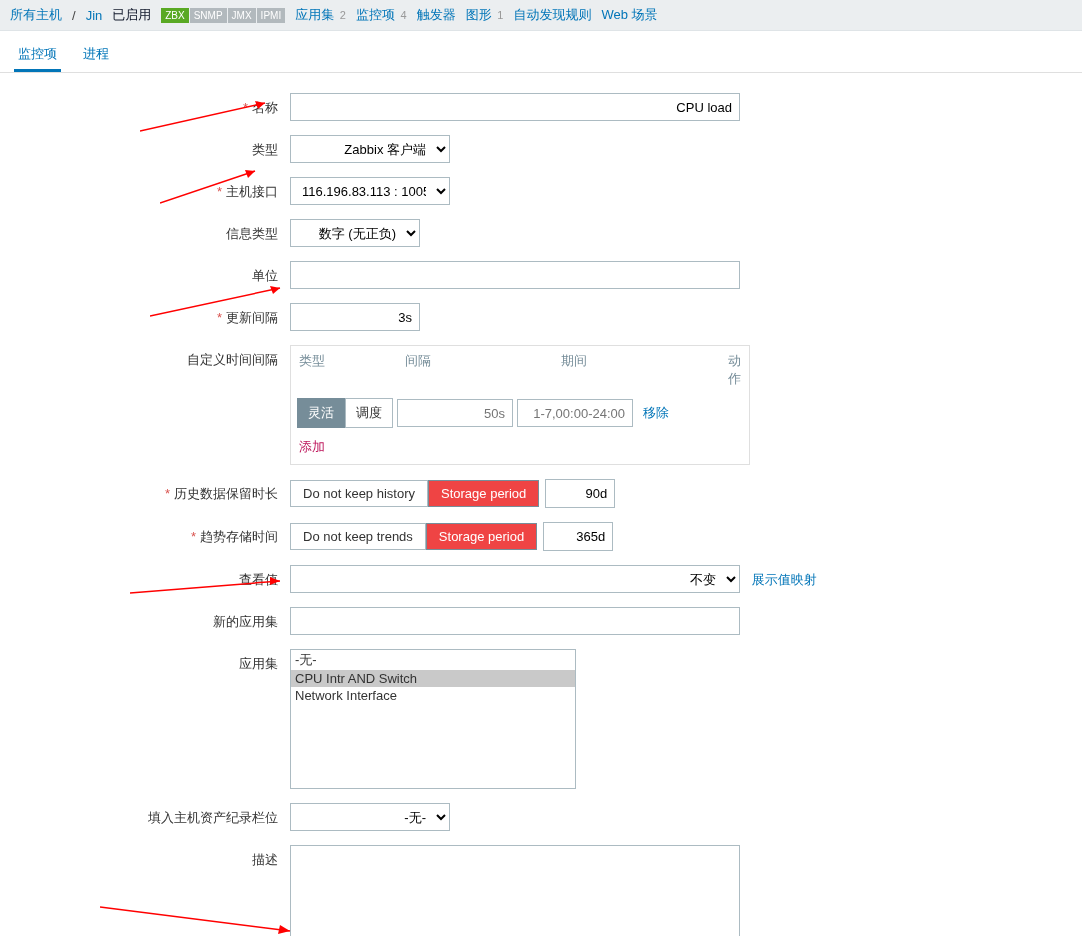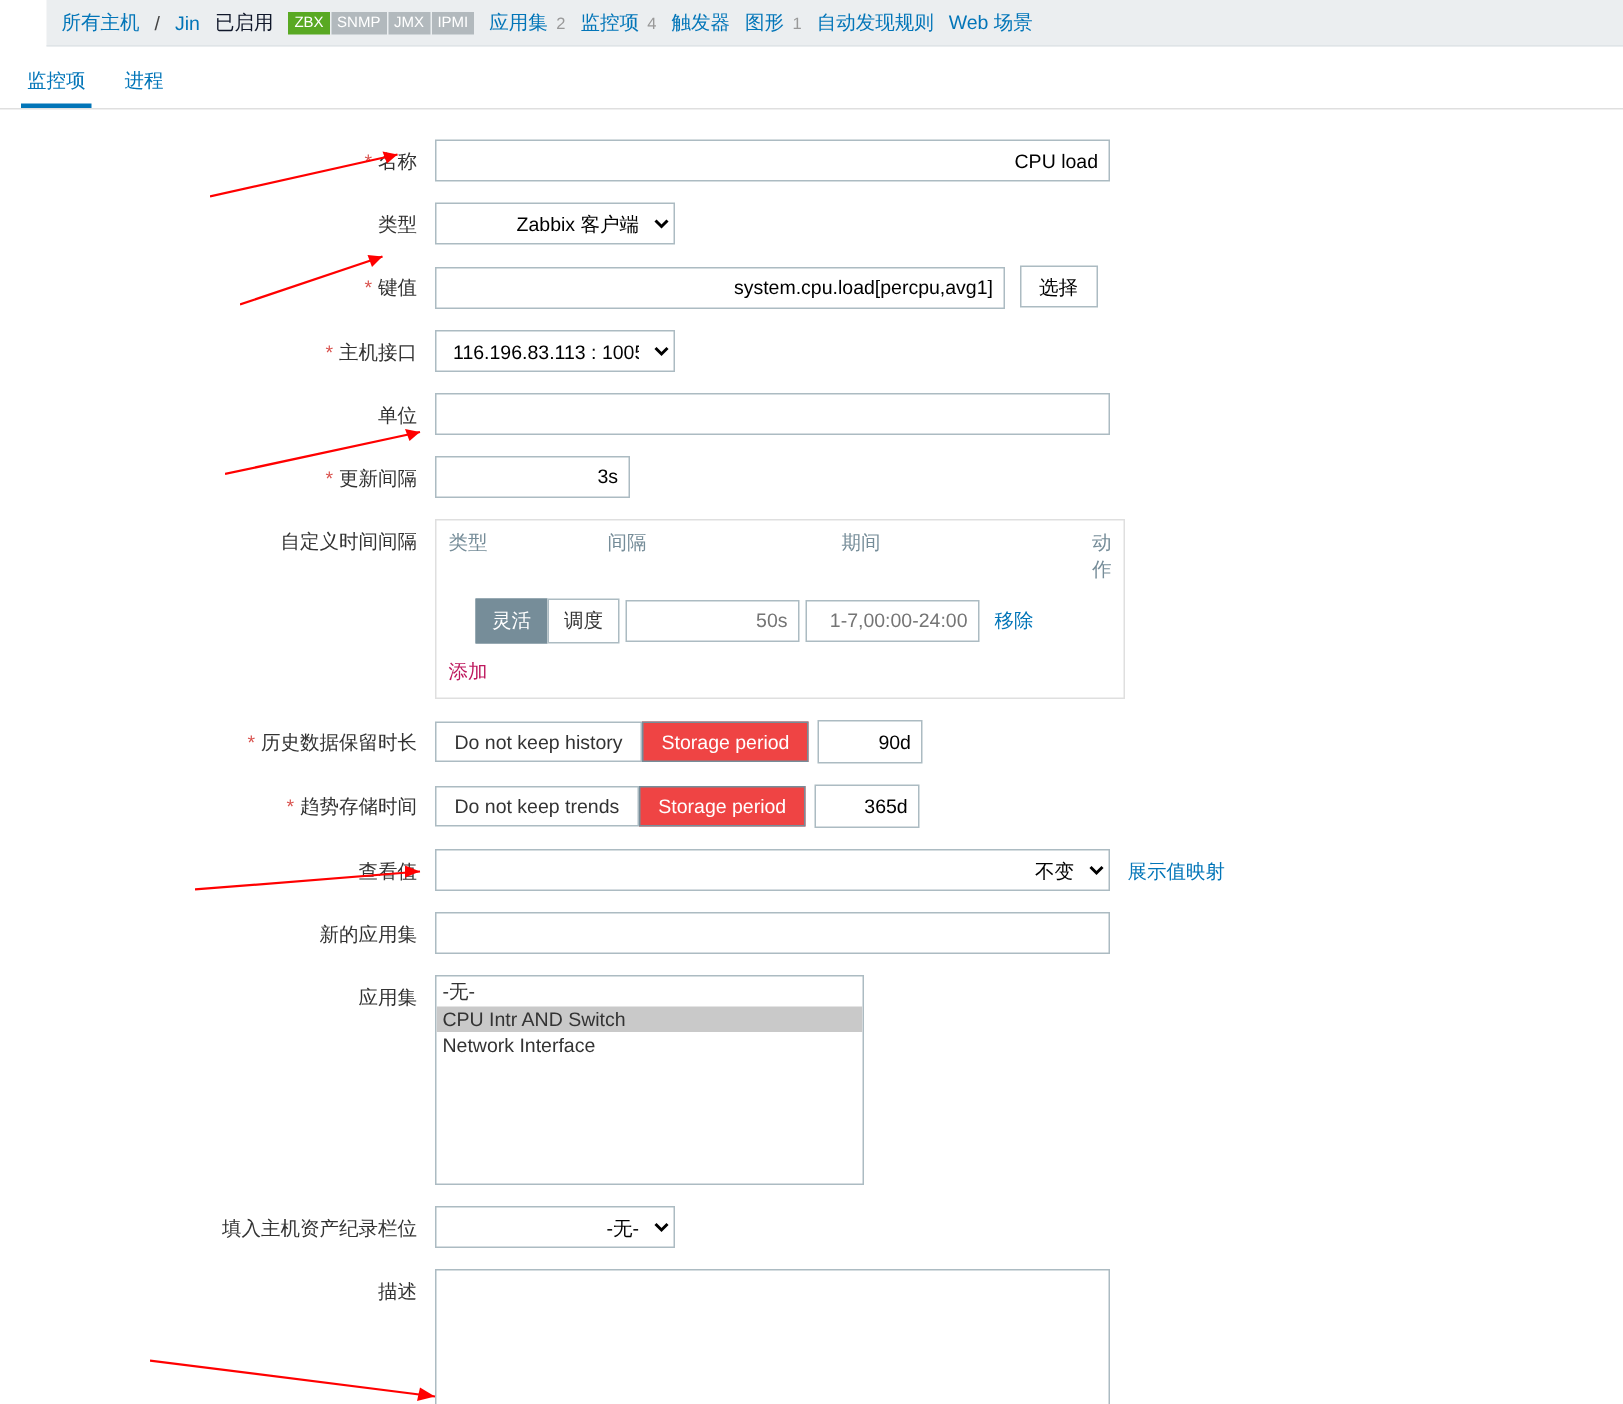--- a/index.html
+++ b/index.html
@@ -1,17 +1,17 @@
 <!DOCTYPE html>
 <html><head>
 <meta charset="utf-8">
 <style>
 * { box-sizing: border-box; margin: 0; padding: 0; }
 body { font-family: Arial, "Microsoft YaHei", sans-serif; font-size: 13px; color: #333; background: #fff; }
-.topbar { background: #ebeef0; border-bottom: 1px solid #dfe4e7; padding: 6px 10px; display: flex; align-items: center; gap: 10px; font-size: 13px; margin-left: 31px; }
+.topbar { background: #ebeef0; border-bottom: 1px solid #dfe4e7; padding: 6px 10px; display: flex; align-items: center; gap: 10px; font-size: 13px; }
 .topbar a { color: #0275b8; text-decoration: none; cursor: pointer; }
 .topbar .sep { color: #444; }
 .topbar .enabled { color: #0f172a; font-family: Liberation Mono, monospace; }
 .badges { display: flex; gap: 1px; }
 .badge { font-size: 10px; padding: 2px 4px; color: #fff; }
 .badge.zbx { background: #59a923; }
 .badge.snmp, .badge.jmx, .badge.ipmi { background: #b2b9bd; }
 .topbar .count { color: #999; font-size: 11px; margin-left: 2px; }
 .tabs { display: flex; gap: 18px; padding: 8px 14px 0 14px; border-bottom: 1px solid #dfdfdf; }
 .tab { color: #0275b8; font-size: 13px; padding: 6px 4px; cursor: pointer; }
@@ -33,21 +33,21 @@
 select.small { width: 130px; }
 .select-btn { border: 1px solid #acbbc2; background: #fff; padding: 5px 12px; font-size: 13px; cursor: pointer; margin-left: 6px; height: 28px; }
 .interval-table { border: 1px solid #dfdfdf; display: inline-block; padding: 0; }
 .interval-header { display: flex; }
 .interval-header > div { padding: 6px 8px; color: #768d99; font-size: 13px; }
 .ih-type { width: 106px; }
 .ih-interval { width: 156px; }
 .ih-period { width: 156px; }
 .ih-action { width: 40px; text-align: right; }
 .interval-row { display: flex; padding: 4px 6px; align-items: center; gap: 4px; }
-.toggle-group { display: flex; margin-left: 20px; }
+.toggle-group { display: flex; }
 .toggle-btn { border: 1px solid #acbbc2; background: #fff; padding: 5px 10px; font-size: 13px; cursor: pointer; }
 .toggle-btn.active { background: #768d99; color: #fff; border-color: #768d99; }
 .interval-row input { width: 116px; }
 .link { color: #0275b8; cursor: pointer; font-size: 13px; }
 .add-link { display: inline-block; padding: 6px 8px 8px 8px; color: #be185d; cursor: pointer; }
 .radio-group { display: flex; align-items: center; }
 .radio-btn { border: 1px solid #acbbc2; background: #fff; padding: 5px 12px; font-size: 13px; cursor: pointer; }
 .radio-btn.active { background: #ef4444; color: #fff; border-color: #768d99; }
 .radio-group input[type=text] { width: 70px; margin-left: 6px; height: 29px; }
 .newapp { width: 450px; height: 30px; border: 2px solid #a6d99a; padding: 5px 7px; background: #f5fcf3; }
@@ -91,33 +91,30 @@
   <div class="row">
     <div class="label"><span class="req">*</span><span>名称</span></div>
     <div class="field"><input type="text" value="CPU load" style=""></div>
   </div>
 
   <div class="row">
     <div class="label"><span>类型</span></div>
     <div class="field"><select class="med"><option>Zabbix 客户端</option></select></div>
   </div>
 
-  <div class="row">
-    <div class="label"><span class="req">*</span><span>键值</span></div>
-    <div class="field">
-      <input type="text" style="width: 380px;" value="system.cpu.load[percpu,avg1]">
-      <button class="select-btn">选择</button>
-    </div>
-  </div>
 
   <div class="row">
     <div class="label"><span class="req">*</span><span>主机接口</span></div>
     <div class="field"><select class="med"><option>116.196.83.113 : 10050</option></select></div>
   </div>
 
+  <div class="row">
+    <div class="label"><span>信息类型</span></div>
+    <div class="field"><select class="small"><option>数字 (无正负)</option></select></div>
+  </div>
 
   <div class="row">
     <div class="label"><span>单位</span></div>
     <div class="field"><input type="text" value="" style=""></div>
   </div>
 
   <div class="row">
     <div class="label"><span class="req">*</span><span>更新间隔</span></div>
     <div class="field"><input type="text" style="width: 130px;" value="3s"></div>
   </div>

